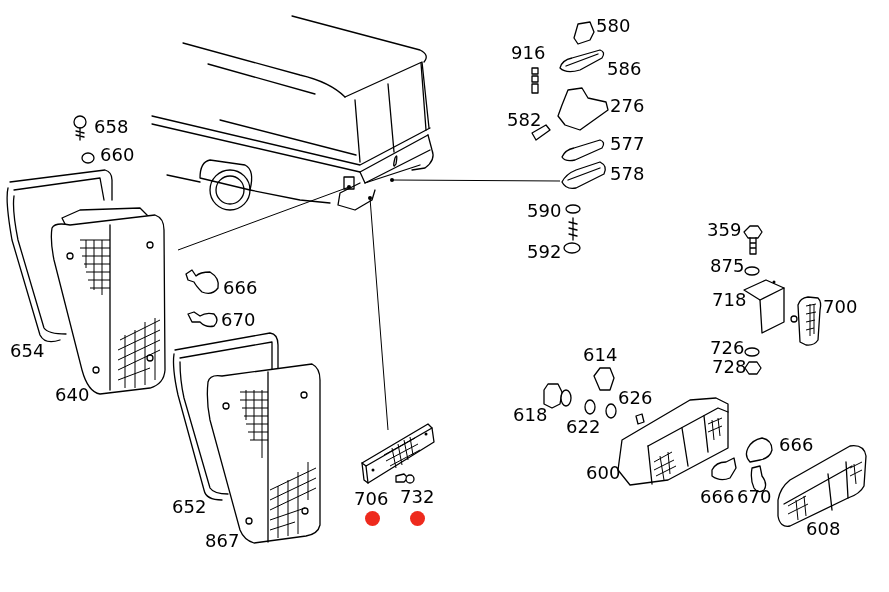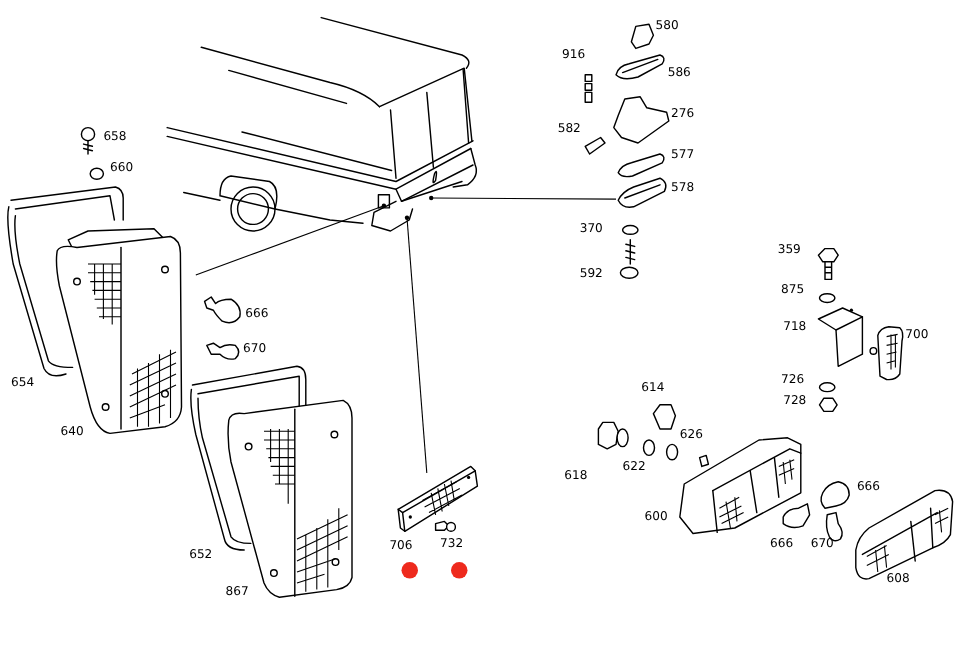--- a/index.html
+++ b/index.html
@@ -1,18 +1,18 @@
 <!DOCTYPE html>
 <html><head>
 <meta charset="utf-8">
 <style>
   html, body { margin: 0; padding: 0; background: #ffffff; }
   body { width: 889px; height: 592px; position: relative; overflow: hidden; font-family: "DejaVu Sans", sans-serif; }
   #diagram { position: absolute; left: 0; top: 0; width: 889px; height: 592px; }
-  .lbl { position: absolute; font-size: 11px; color: #000; line-height: 1; white-space: nowrap; font-family: "DejaVu Sans", sans-serif; }
+  .lbl { position: absolute; font-size: 18px; color: #000; line-height: 1; white-space: nowrap; font-family: "DejaVu Sans", sans-serif; }
   .dot { position: absolute; width: 15px; height: 15px; border-radius: 50%; }
   svg .s { fill: none; stroke: #000; stroke-width: 1.3; stroke-linejoin: round; stroke-linecap: round; }
   svg .sw { fill: #fff; stroke: #000; stroke-width: 1.3; stroke-linejoin: round; }
   svg .g { fill: none; stroke: #000; stroke-width: 1; }
 </style>
 </head>
 <body>
 
 <svg id="diagram" viewBox="0 0 889 592" width="889" height="592">
 
@@ -166,21 +166,21 @@
   </g>
 </svg>
 
 <span class="lbl" style="left:596px;top:17px">580</span>
 <span class="lbl" style="left:511px;top:44px">916</span>
 <span class="lbl" style="left:607px;top:60px">586</span>
 <span class="lbl" style="left:610px;top:97px">276</span>
 <span class="lbl" style="left:507px;top:111px">582</span>
 <span class="lbl" style="left:610px;top:135px">577</span>
 <span class="lbl" style="left:610px;top:165px">578</span>
-<span class="lbl" style="left:527px;top:202px">370</span>
+<span class="lbl" style="left:527px;top:202px">590</span>
 <span class="lbl" style="left:527px;top:243px">592</span>
 
 <span class="lbl" style="left:94px;top:118px">658</span>
 <span class="lbl" style="left:100px;top:146px">660</span>
 <span class="lbl" style="left:10px;top:342px">654</span>
 <span class="lbl" style="left:55px;top:386px">640</span>
 <span class="lbl" style="left:223px;top:279px">666</span>
 <span class="lbl" style="left:221px;top:311px">670</span>
 <span class="lbl" style="left:172px;top:498px">652</span>
 <span class="lbl" style="left:205px;top:532px">867</span>
@@ -191,20 +191,20 @@
 <div class="dot" style="left: 410px; top: 511px; background: rgb(238, 42, 29);"></div>
 
 <span class="lbl" style="left:707px;top:221px">359</span>
 <span class="lbl" style="left:710px;top:257px">875</span>
 <span class="lbl" style="left:712px;top:291px">718</span>
 <span class="lbl" style="left:823px;top:298px">700</span>
 <span class="lbl" style="left:710px;top:339px">726</span>
 <span class="lbl" style="left:712px;top:358px">728</span>
 
 <span class="lbl" style="left:583px;top:346px">614</span>
-<span class="lbl" style="left:513px;top:426px">618</span>
+<span class="lbl" style="left:513px;top:406px">618</span>
 <span class="lbl" style="left:566px;top:418px">622</span>
 <span class="lbl" style="left:618px;top:389px">626</span>
 <span class="lbl" style="left:586px;top:464px">600</span>
 <span class="lbl" style="left:779px;top:436px">666</span>
 <span class="lbl" style="left:700px;top:488px">666</span>
 <span class="lbl" style="left:737px;top:488px">670</span>
 <span class="lbl" style="left:806px;top:520px">608</span>
 
 </body></html>

